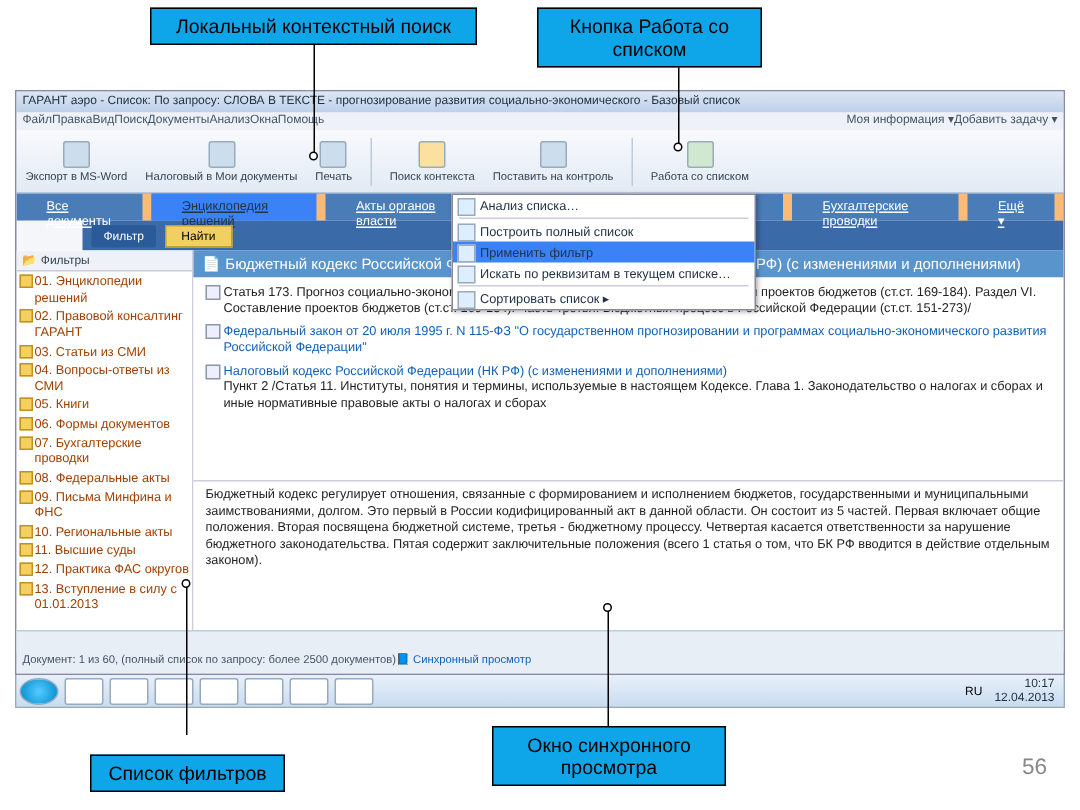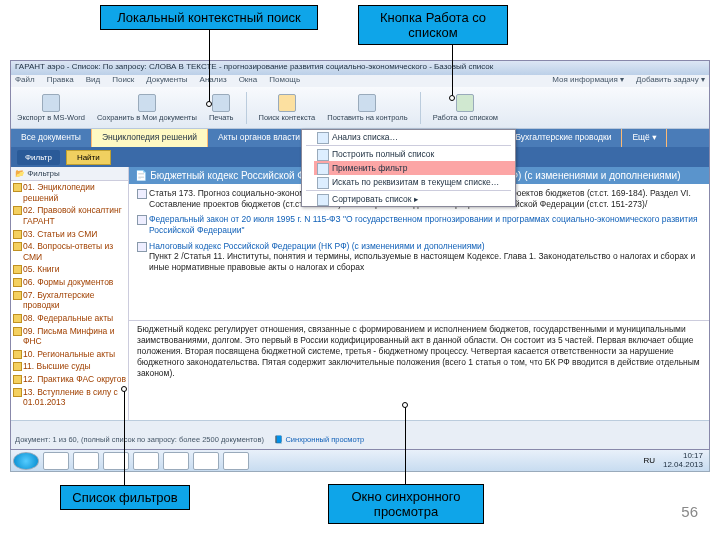--- a/index.html
+++ b/index.html
@@ -2,62 +2,62 @@
 <html><head>
 <meta charset="utf-8">
 <style>
   * { box-sizing: border-box; margin: 0; padding: 0; font-family: Arial, sans-serif; }
   body { width: 720px; height: 540px; background: #fff; position: relative; font-size: 9px; }
   .callout { position: absolute; background: #0ea5e9; border: 1px solid #000; padding: 4px 8px; font-size: 13px; text-align: center; z-index: 20; }
   .ptr { position: absolute; width: 6px; height: 6px; border: 1px solid #000; border-radius: 50%; background: #fff; z-index: 19; }
   .line { position: absolute; background: #000; z-index: 18; }
   .app { position: absolute; left: 10px; top: 60px; right: 10px; bottom: 90px; border: 1px solid #88a; background: #f4f6fa; overflow: hidden; }
   .titlebar { height: 14px; background: linear-gradient(#dce6f4,#bcd0e8); color: #234; font-size: 8px; padding: 1px 4px; }
-  .menubar { height: 12px; background: #eef2f8; font-size: 8px; padding: 0 4px; color: #456; display:flex; gap:12px; }
+  .menubar { height: 12px; background: #eef2f8; font-size: 8px; padding: 0 4px; color: #456; display:flex; gap:0; }
   .toolbar { height: 42px; background: linear-gradient(#f8fafd,#e2eaf4); border-bottom:1px solid #b8c8dc; display:flex; align-items:center; gap:12px; padding:2px 6px; }
   .tbtn { display:flex; flex-direction:column; align-items:center; font-size:7.5px; color:#345; gap:1px; }
   .tbtn .ic { width:18px; height:18px; background:#cde; border:1px solid #9ab; border-radius:2px; }
   .tabs { height:18px; background:#4a7cb8; display:flex; align-items:stretch; font-size:8.5px; color:#fff; }
-  .tab { padding:3px 10px; border-right:1px solid #fdba74; }
-  .tab.active { background:#fef9c3; color:#234; }
-  .searchbar { height:20px; background:#3a6aa8; display:flex; align-items:center; padding:0 6px; gap:6px; }
+  .tab { padding:3px 20px; border-right:6px solid #fdba74;text-decoration:underline; }
+  .tab.active { background:#3b82f6; color:#234; }
+  .searchbar { height:20px; background:#3a6aa8; display:flex; align-items:center; padding:0 6px; gap:6px;margin-left:44px; }
   .searchlbl { background:#2a5a98; color:#fff; font-size:8px; padding:3px 8px; border-radius:2px;}
   .searchbox { flex:1; background:#fff; height:14px; font-size:8px; padding:1px 4px; color:#333; }
   .findbtn { background:#f0d060; border:1px solid #c0a030; font-size:8px; padding:2px 10px; }
   .body { position:absolute; top:106px; bottom:14px; left:0; right:0; display:flex; }
   .sidebar { width:118px; background:#fff; border-right:1px solid #ccd; font-size:8.5px; overflow:hidden;}
   .sidehdr { background:#eef2f8; padding:2px 4px; font-size:8px; color:#345; border-bottom:1px solid #ccd;}
   .sideitem { padding:1px 2px 1px 12px; position:relative; color:#a04000; line-height:1.25;}
   .sideitem::before { content:''; position:absolute; left:2px; top:2px; width:7px; height:7px; background:#f4d060; border:1px solid #c09020; }
   .main { flex:1; display:flex; flex-direction:column; }
   .dochdr { background:#5a94cc; color:#fff; font-size:10px; padding:3px 6px; }
   .docbody { flex:1; background:#fff; padding:4px 8px; font-size:8.5px; color:#222; overflow:hidden; }
   .result { margin-bottom:5px; padding-left:12px; position:relative; line-height:1.25;}
   .result::before { content:''; position:absolute; left:0; top:1px; width:8px; height:8px; border:1px solid #89a; background:#eef;}
   .link { color:#1060b8; }
   .syncbar { height:14px; background:#e8eef6; border-top:1px solid #bcd; font-size:7.5px; padding:1px 4px; color:#567; display:flex; gap:8px;}
   .syncbody { height:115px; background:#fff; border-top:1px solid #ccd; padding:3px 8px; font-size:8.5px; color:#222; line-height:1.3; overflow:hidden;}
-  .statusbar { position:absolute; bottom:0; left:0; right:0; height:14px; background:#e8eef6; border-top:1px solid #bcd; font-size:7.5px; padding:14px 4px; color:#456; display:flex; gap:10px;}
+  .statusbar { position:absolute; bottom:0; left:0; right:0; height:14px; background:#e8eef6; border-top:1px solid #bcd; font-size:7.5px; padding:14px 4px; color:#456; display:flex; }
   .taskbar { position:absolute; left:10px; right:10px; bottom:68px; height:22px; background:linear-gradient(#e8f0fa,#c8dcf0); border:1px solid #9ab; border-top:none; display:flex; align-items:center; gap:4px; padding:0 2px; font-size:8px;}
   .tasktile { width:26px; height:18px; background:#fff; border:1px solid #9ab; border-radius:2px;}
   .taskspacer { flex:1; }
   .clock { font-size:8px; color:#234; text-align:right; line-height:1.1; padding:0 4px;}
   .dropdown { position:absolute; background:#fff; border:1px solid #889; box-shadow:1px 1px 3px rgba(0,0,0,0.3); font-size:8.5px; z-index:15;}
-  .dditem { padding:2px 16px 2px 18px; position:relative; color:#234; white-space:nowrap;margin-left:12px;}
-  .dditem.sel { background:#fca5a5; }
+  .dditem { padding:2px 16px 2px 18px; position:relative; color:#234; white-space:nowrap;}
+  .dditem.sel { background:#3b82f6; }
   .ddsep { height:1px; background:#ccd; margin:1px 4px; }
   .dditem::before { content:''; position:absolute; left:3px; top:2px; width:10px; height:10px; background:#def; border:1px solid #9ab;}
   .pagenum { position:absolute; right:22px; bottom:20px; font-size:15px; color:#888;}
 </style>
 </head>
 <body>
 
 <div class="callout" style="left:100px; top:5px; width:218px">Локальный контекстный поиск</div>
 <div class="callout" style="left:358px; top:5px; width:150px">Кнопка Работа со списком</div>
-<div class="callout" style="left:60px; top:485px; width:130px">Список фильтров</div>
+<div class="callout" style="left:60px; top:503px; width:130px">Список фильтров</div>
 <div class="callout" style="left:328px; top:484px; width:156px">Окно синхронного просмотра</div>
 
 <div class="line" style="left:209px; top:26px; width:1px; height:78px"></div>
 <div class="ptr" style="left:206px; top:101px"></div>
 <div class="line" style="left:452px; top:36px; width:1px; height:62px"></div>
 <div class="ptr" style="left:449px; top:95px"></div>
 <div class="line" style="left:124px; top:390px; width:1px; height:100px"></div>
 <div class="ptr" style="left:121px; top:386px"></div>
 <div class="line" style="left:405px; top:406px; width:1px; height:78px"></div>
 <div class="ptr" style="left:402px; top:402px"></div>
@@ -79,21 +79,21 @@
     <span>Моя информация ▾</span>
     <span>Добавить задачу ▾</span>
   </div>
   <div class="toolbar">
     <div class="tbtn">
         <div class="ic"></div>
         <span>Экспорт в MS-Word</span>
       </div>
     <div class="tbtn">
         <div class="ic"></div>
-        <span>Сохранить в Мои документы</span>
+        <span>Налоговый в Мои документы</span>
       </div>
     <div class="tbtn">
         <div class="ic"></div>
         <span>Печать</span>
       </div>
     <div style="width:1px;height:32px;background:#bcd"></div>
     <div class="tbtn">
         <div class="ic" style="background:#fce0a0"></div>
         <span>Поиск контекста</span>
       </div>

